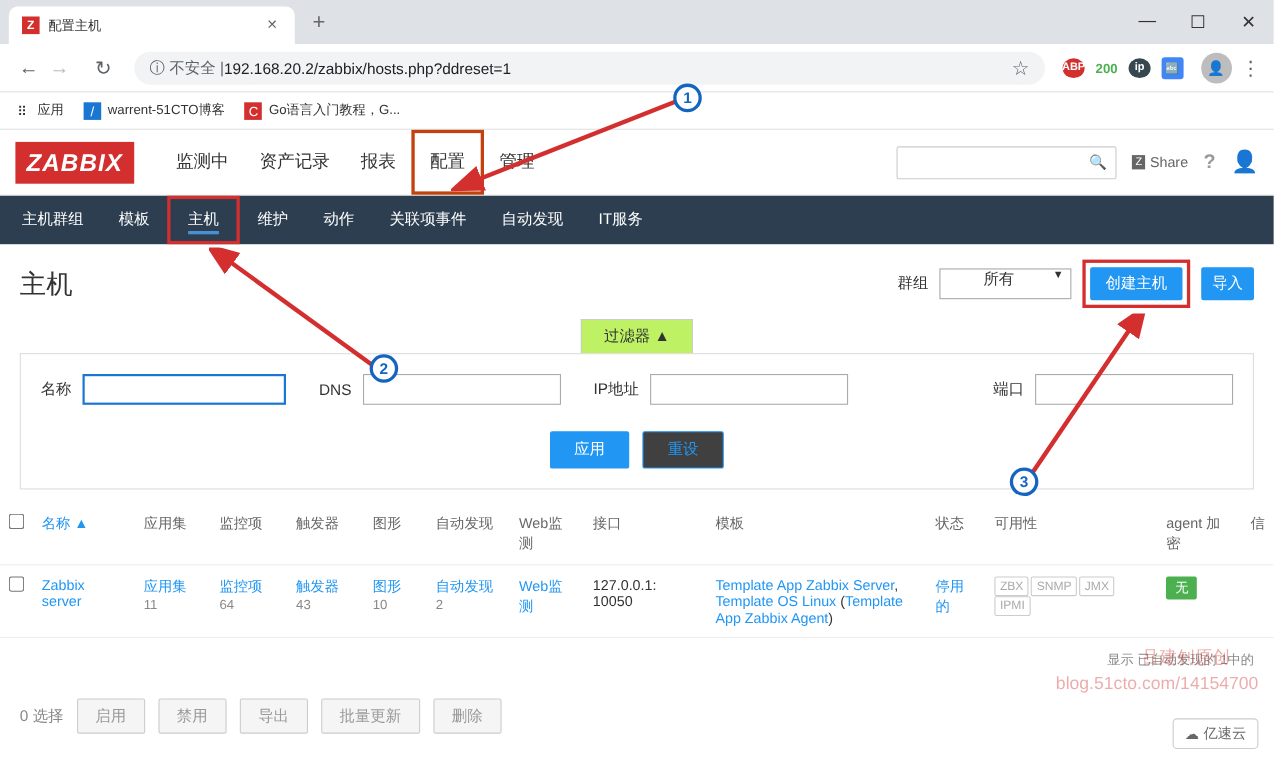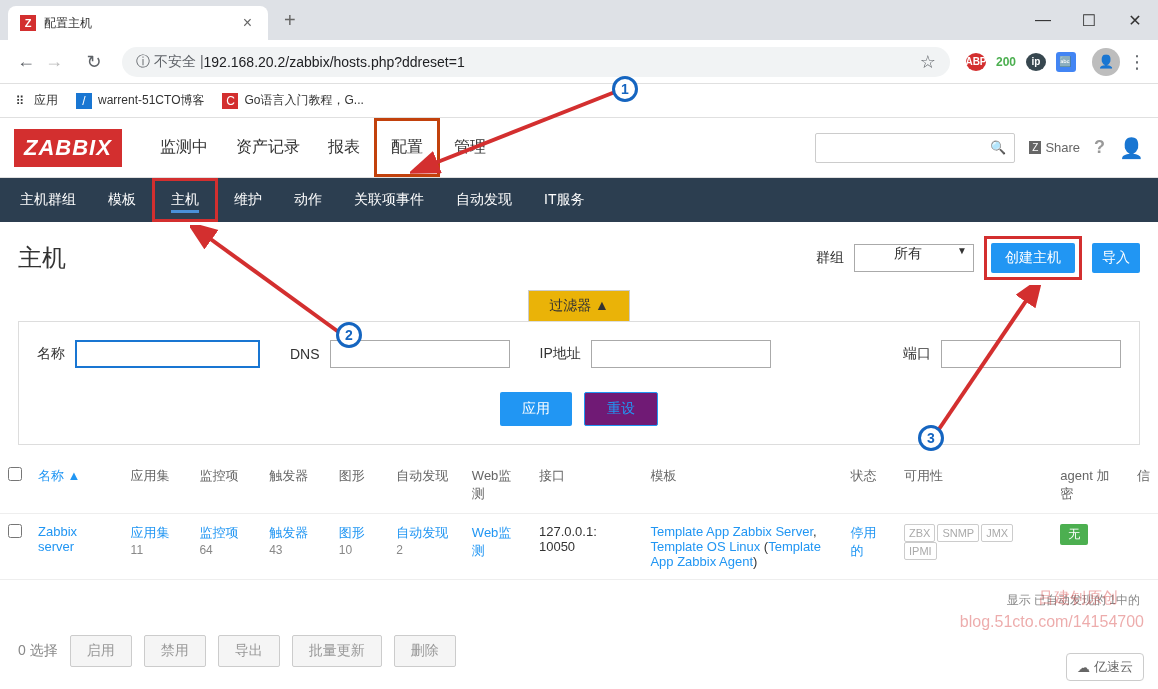--- a/index.html
+++ b/index.html
@@ -60,31 +60,31 @@
 .page-title { font-size: 24px; color: #333; font-weight: normal; }
 .page-actions { margin-left: auto; display: flex; align-items: center; gap: 10px; font-size: 14px; text-align: center; }
 .gp-select { height: 28px; border: 1px solid #aaa; padding: 0 20px 0 8px; background: #fff; min-width: 120px; position: relative; }
 .gp-select::after { content: '▼'; position: absolute; right: 6px; font-size: 10px; }
 .create-btn { background: #2196f3; color: #fff; padding: 6px 14px; border-radius: 2px; font-size: 14px; }
 .create-boxed { border: 3px solid #d32f2f; padding: 4px; }
 .import-btn { background: #2196f3; color: #fff; padding: 6px 10px; border-radius: 2px; font-size: 14px; }
 
 
 .filter-tab { display: flex; justify-content: center; }
-.filter-tab-btn { border: 1px solid #ccc; border-bottom: none; padding: 6px 20px; background: #eab308; font-size: 14px; }
+.filter-tab-btn { border: 1px solid #ccc; border-bottom: none; padding: 6px 20px; background: #bef264; font-size: 14px; }
 .filter-box { border: 1px solid #ddd; margin: 0 18px; padding: 18px; }
 .filter-row { display: flex; align-items: center; gap: 30px; }
 .filter-field { display: flex; align-items: center; gap: 10px; }
 .filter-label { font-size: 14px; color: #333; }
 .filter-input { height: 28px; border: 1px solid #aaa; padding: 0 6px; }
 .filter-input.name-field { border: 2px solid #1976d2; width: 185px; }
 .filter-input.w180 { width: 180px; }
 .filter-btns { display: flex; justify-content: center; gap: 12px; margin-top: 24px; }
 .btn-primary { background: #2196f3; color: #fff; padding: 7px 22px; border: none; font-size: 14px; border-radius: 2px; }
-.btn-secondary { background: #701a75; color: #2196f3; border: 1px solid #2196f3; padding: 7px 22px; font-size: 14px; border-radius: 2px; }
+.btn-secondary { background: #404040; color: #2196f3; border: 1px solid #2196f3; padding: 7px 22px; font-size: 14px; border-radius: 2px; }
 
 
 .tbl { width: 100%; border-collapse: collapse; margin-top: 12px; }
 .tbl th, .tbl td { text-align: left; padding: 10px 8px; border-bottom: 1px solid #eee; font-size: 13px; vertical-align: top; }
 .tbl th { color: #666; font-weight: normal; }
 .tbl th.sorted { color: #2196f3; }
 .tbl a { color: #2196f3; text-decoration: none; }
 .tbl .cnt { color: #888; font-size: 12px; }
 .status-red { color: #d32f2f; }
 .avail-tag { display: inline-block; padding: 2px 4px; border: 1px solid #ccc; color: #aaa; font-size: 11px; border-radius: 2px; margin-right: 2px; }

